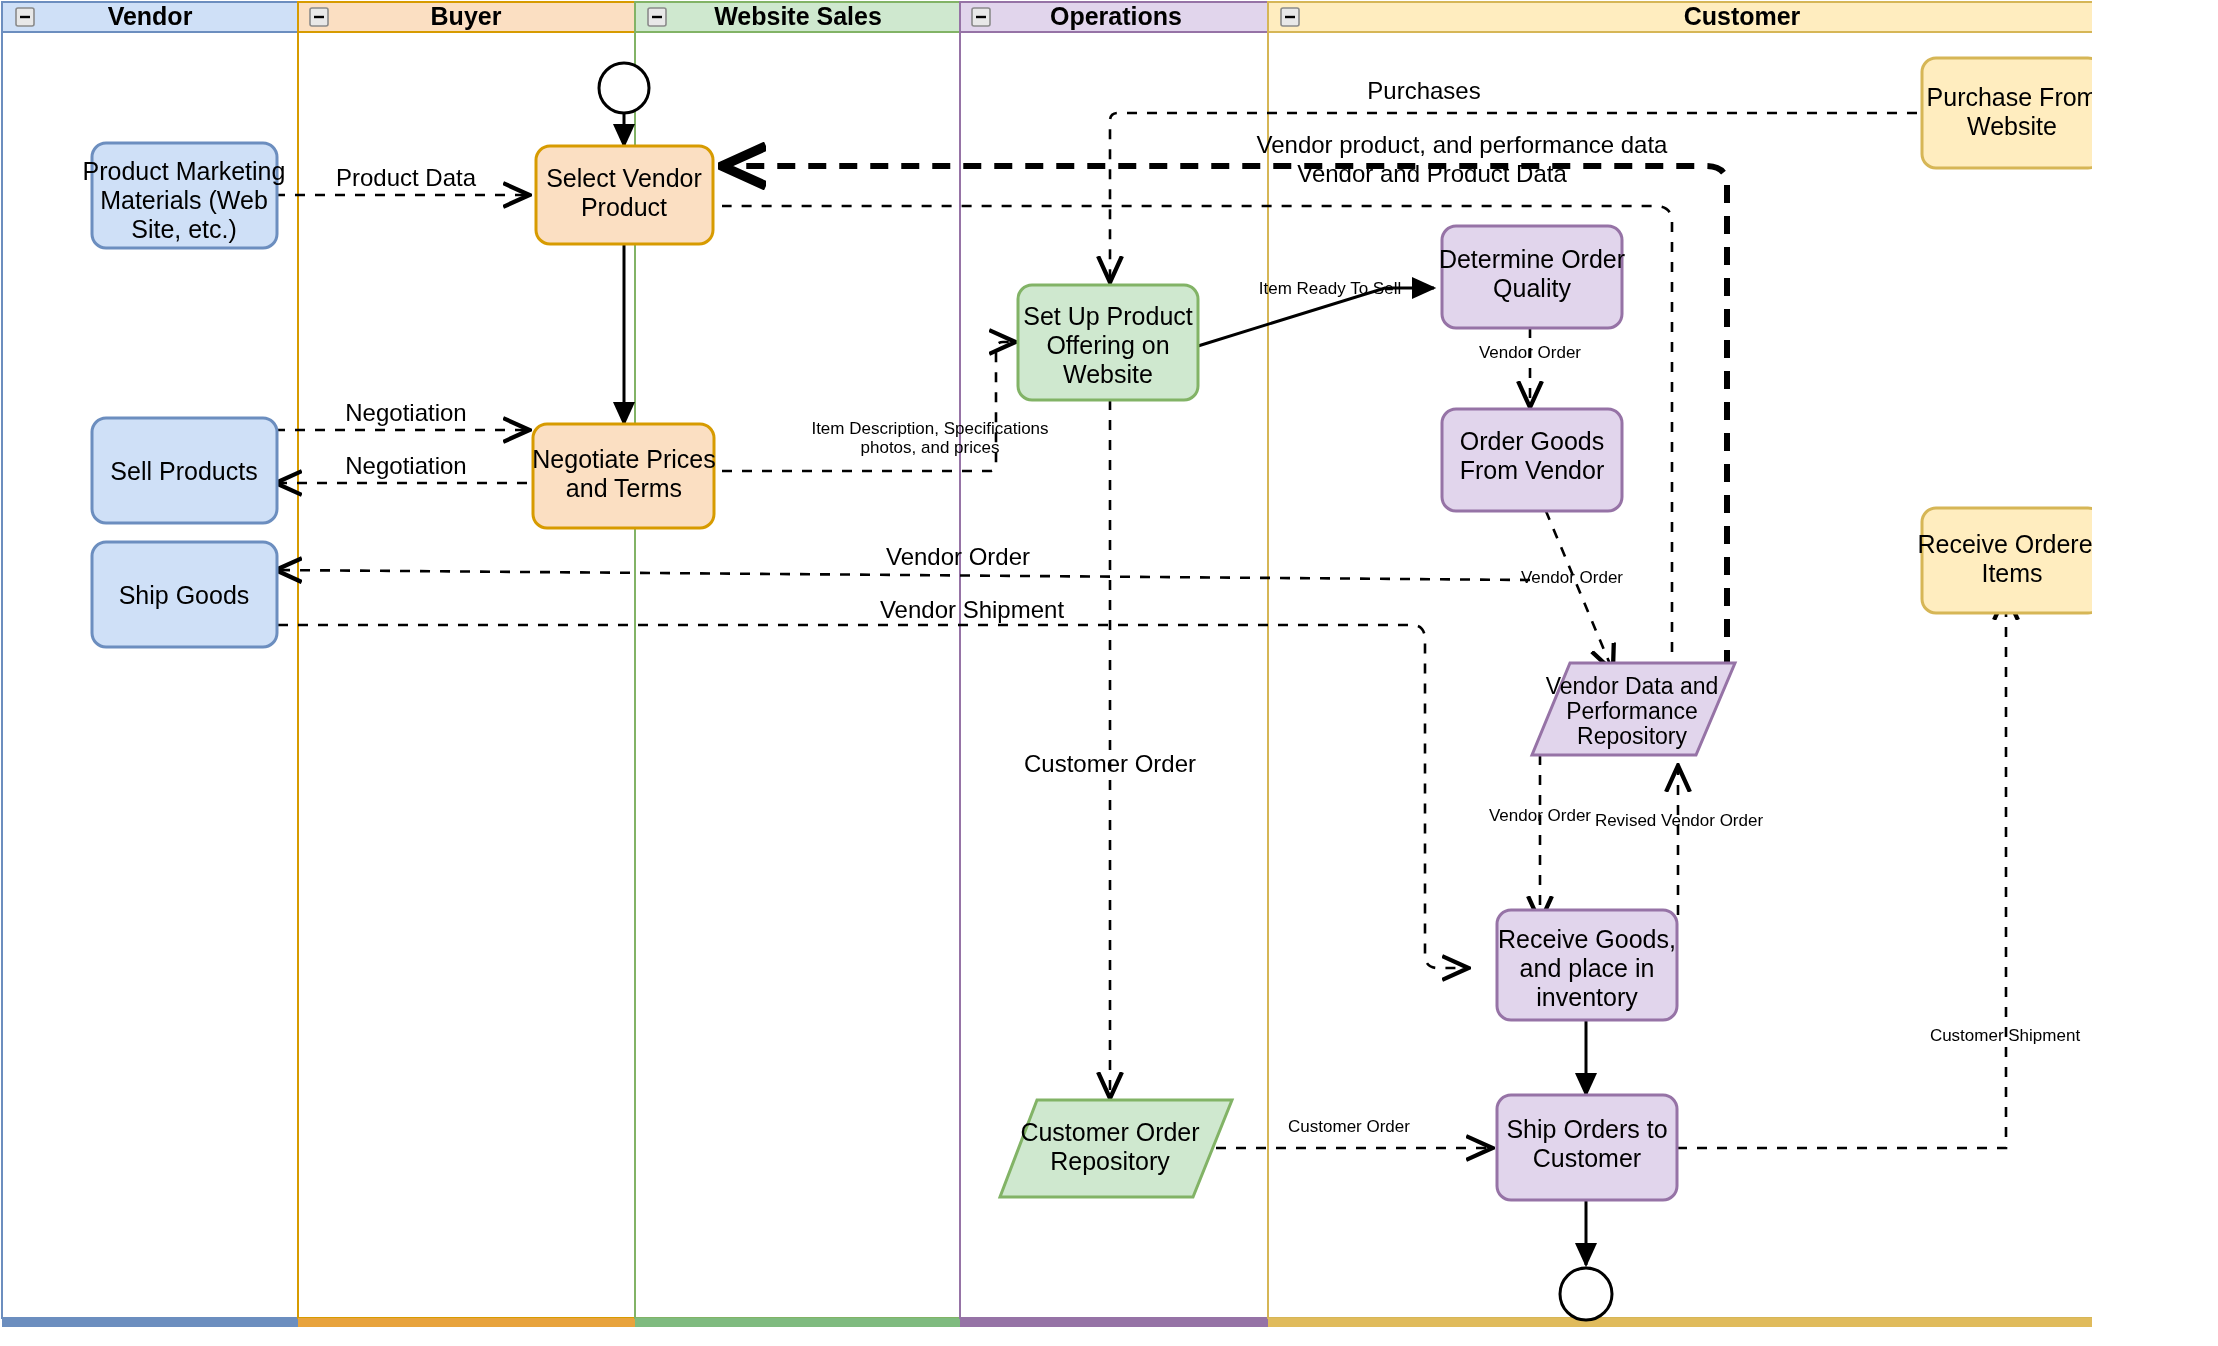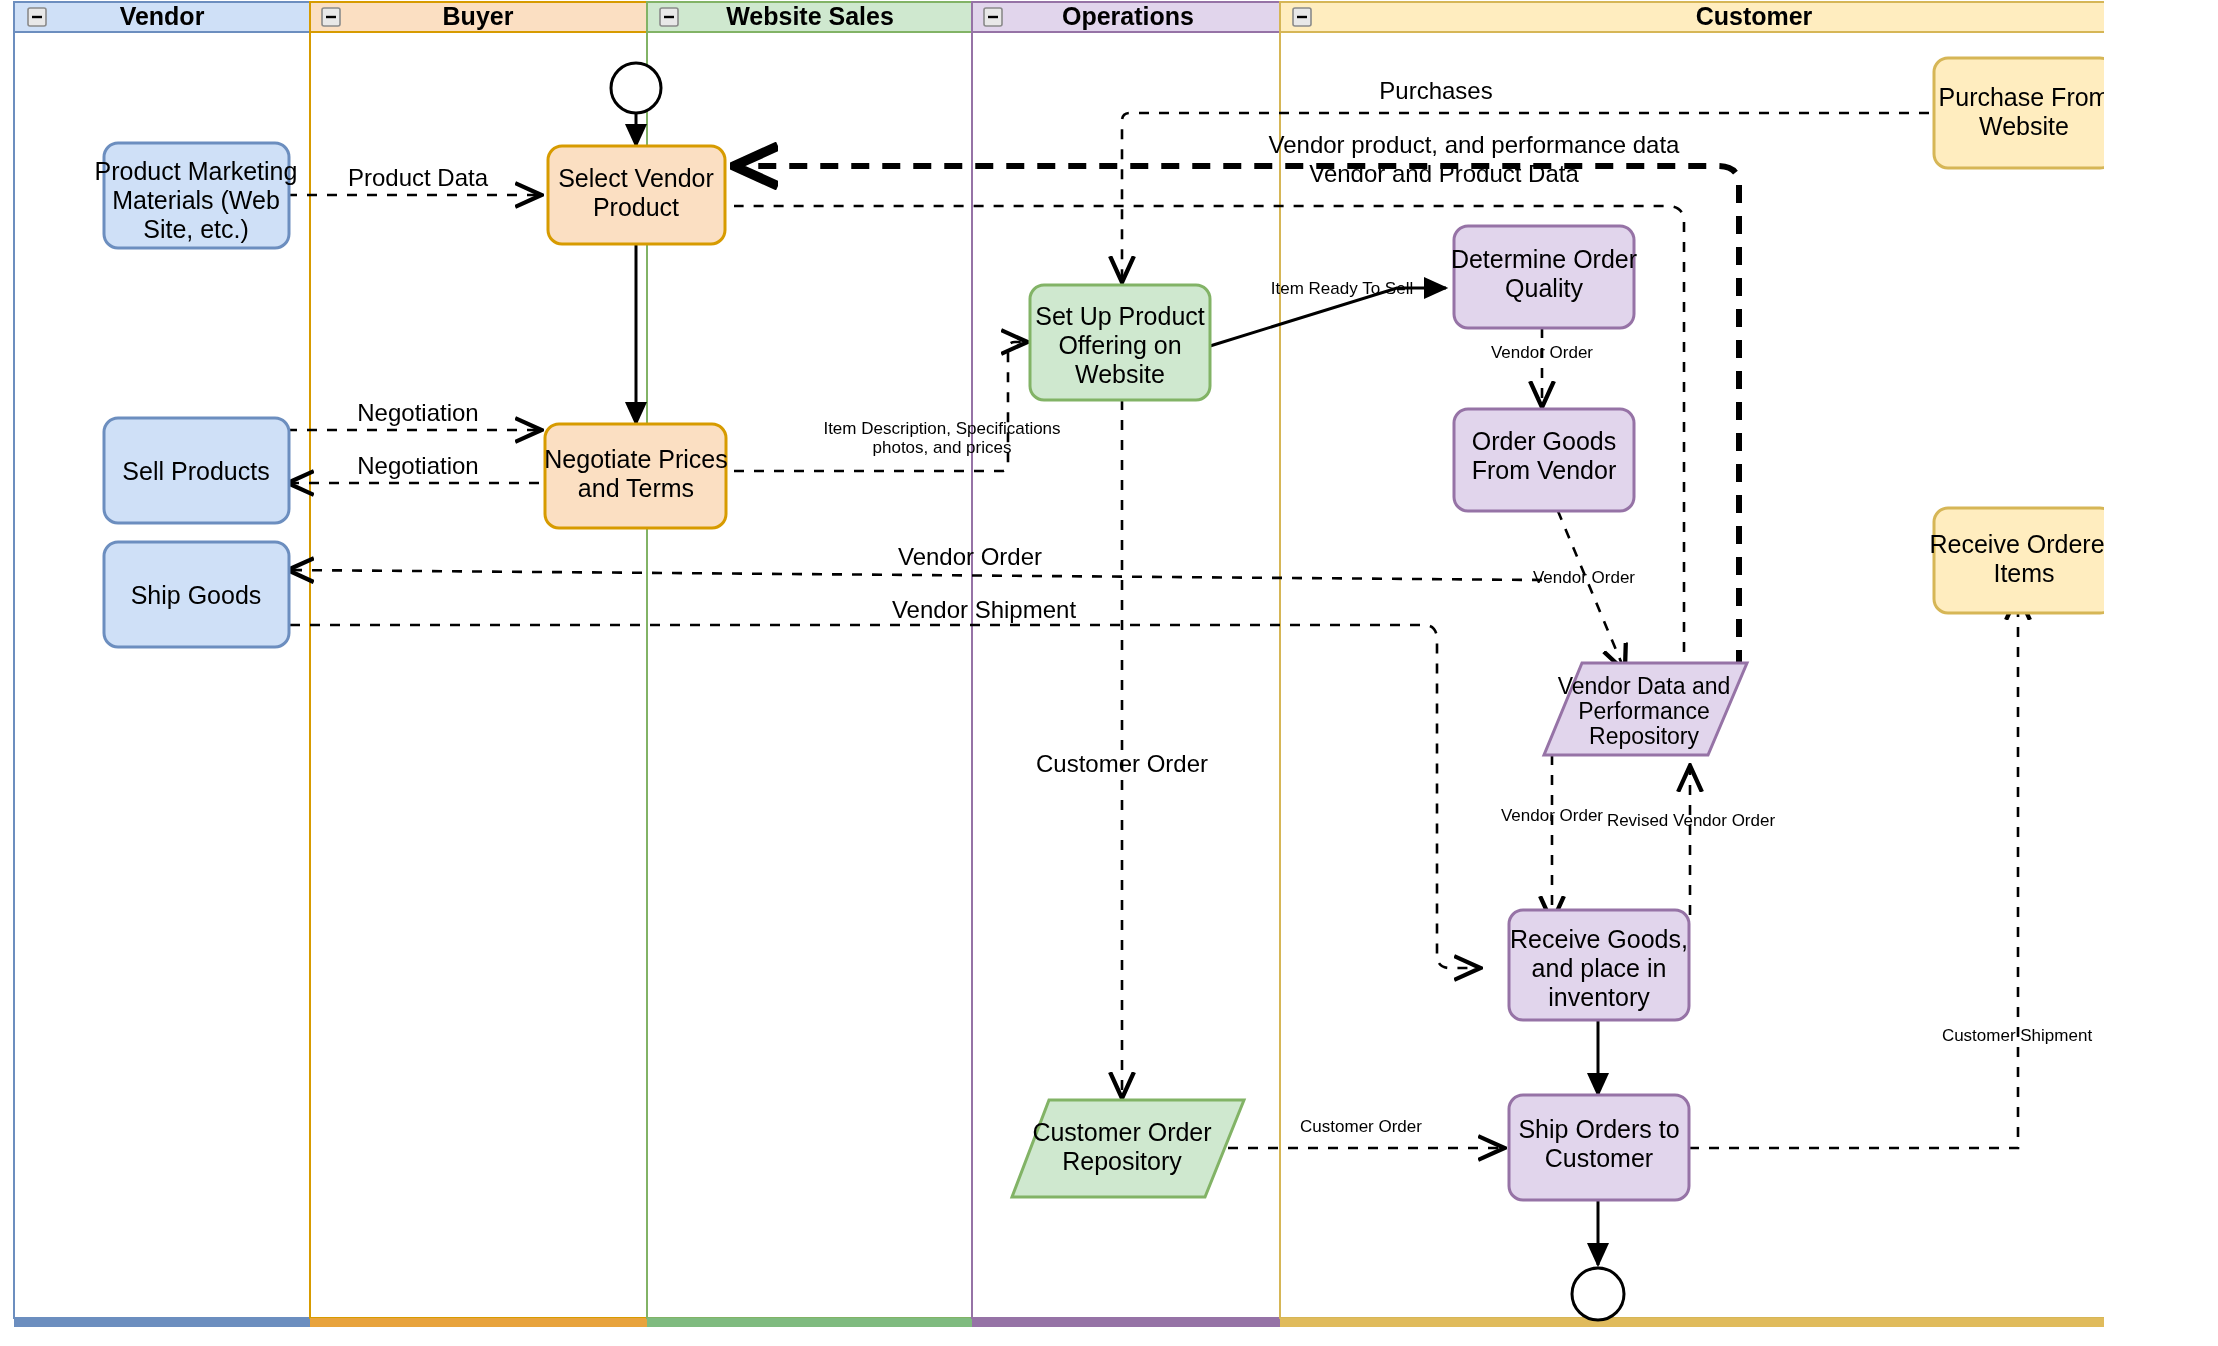--- a/index.html
+++ b/index.html
@@ -9,21 +9,20 @@
   }
   body {
     font-family: "Liberation Sans", sans-serif;
   }
   #stage {
     position: relative;
     width: 2092px;
     height: 1346px;
     background: #ffffff;
     overflow: hidden;
-    margin-left: 12px;
   }
   svg#diagram {
     position: absolute;
     top: 0;
     left: 0;
     width: 2218px;
     height: 1346px;
   }
   .lane-header-text {
     font-size: 25px;

